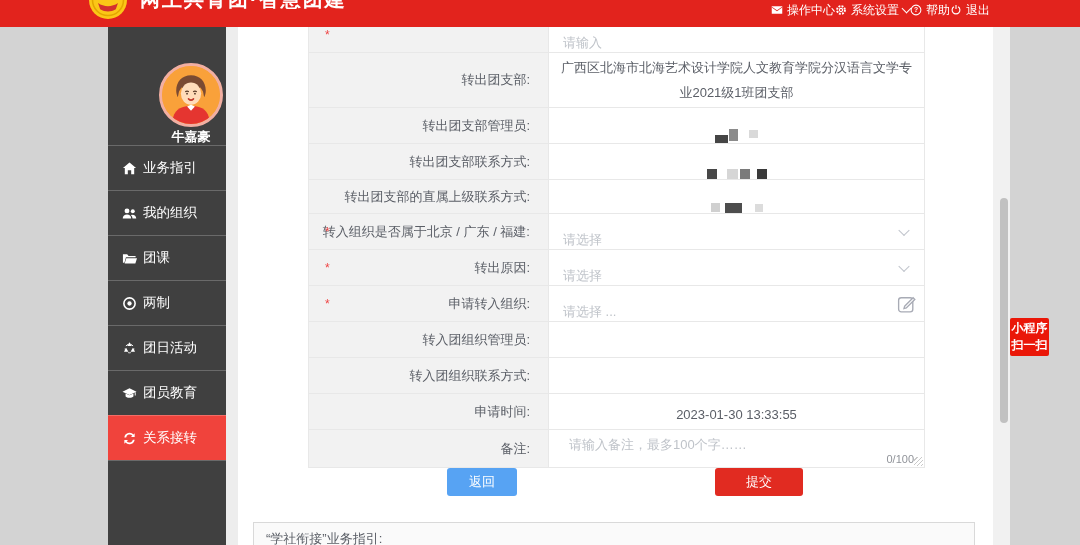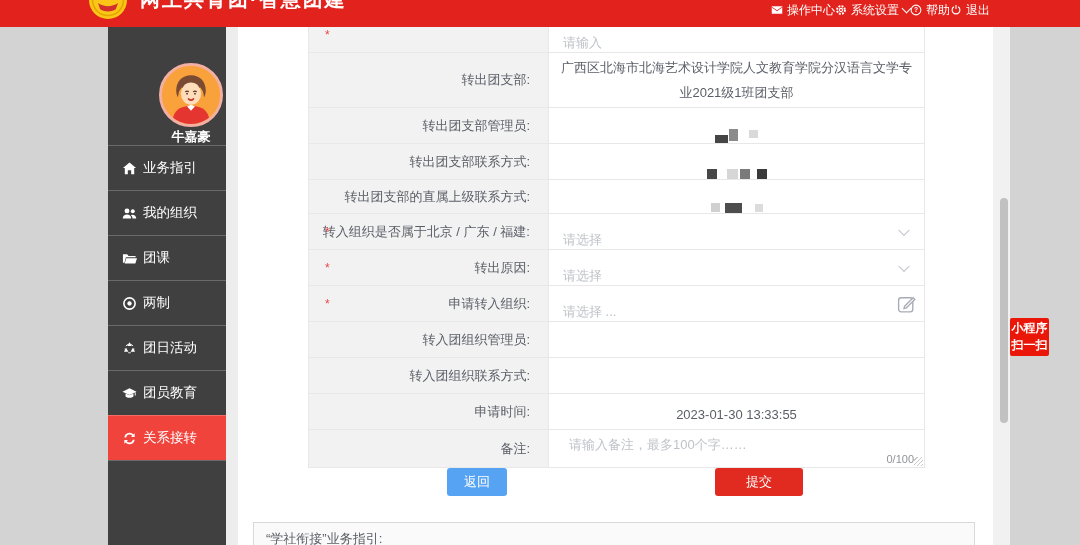--- a/index.html
+++ b/index.html
@@ -51,21 +51,21 @@
   .editbtn{position:absolute;right:7px;top:50%;transform:translateY(-50%);width:21px;height:21px;cursor:pointer;display:flex;}
   .blocks{width:100%;display:flex;justify-content:center;align-items:center;}
   .blk{display:inline-block;}
   .remark-ph{position:absolute;left:14px;top:6px;color:#bfc3c9;font-size:13px;margin-left:6px;}
   .counter{position:absolute;right:10px;bottom:2px;color:#909399;font-size:11px;}
   .resizer{position:absolute;right:1px;bottom:1px;width:9px;height:9px;
      background:repeating-linear-gradient(135deg,transparent 0 2px,#c9c9c9 2px 3px);cursor:nwse-resize;}
   
   .btnrow{position:absolute;left:0;top:441px;width:755px;height:28px;}
   .btn{position:absolute;height:28px;border:none;border-radius:3px;color:#fff;font-size:13px;cursor:pointer;font-family:inherit;}
-  .btn-back{left:209px;width:60px;background:#57a3f3;}
+  .btn-back{left:209px;width:70px;background:#57a3f3;}
   .btn-submit{left:477px;width:88px;background:#e12b21;}
   
   .guide{position:absolute;left:15px;top:495px;width:722px;height:60px;background:#fafafa;border:1px solid #d9d9d9;box-sizing:border-box;padding:7px 12px;font-size:13px;color:#5a5e66;}
   
   .sb-track{position:absolute;left:993px;top:27px;width:17px;height:518px;background:#f1f1f1;}
   .sb-thumb{position:absolute;left:1000px;top:198px;width:8px;height:225px;background:#c1c1c1;border-radius:4px;cursor:pointer;}
   
   .mp-badge{position:absolute;left:1010px;top:318px;width:39px;height:38px;background:#ea1708;color:#fff;
     font-size:12px;font-weight:bold;line-height:17px;text-align:center;padding-top:2px;box-sizing:border-box;border-radius:2px;cursor:pointer;}
 </style>

